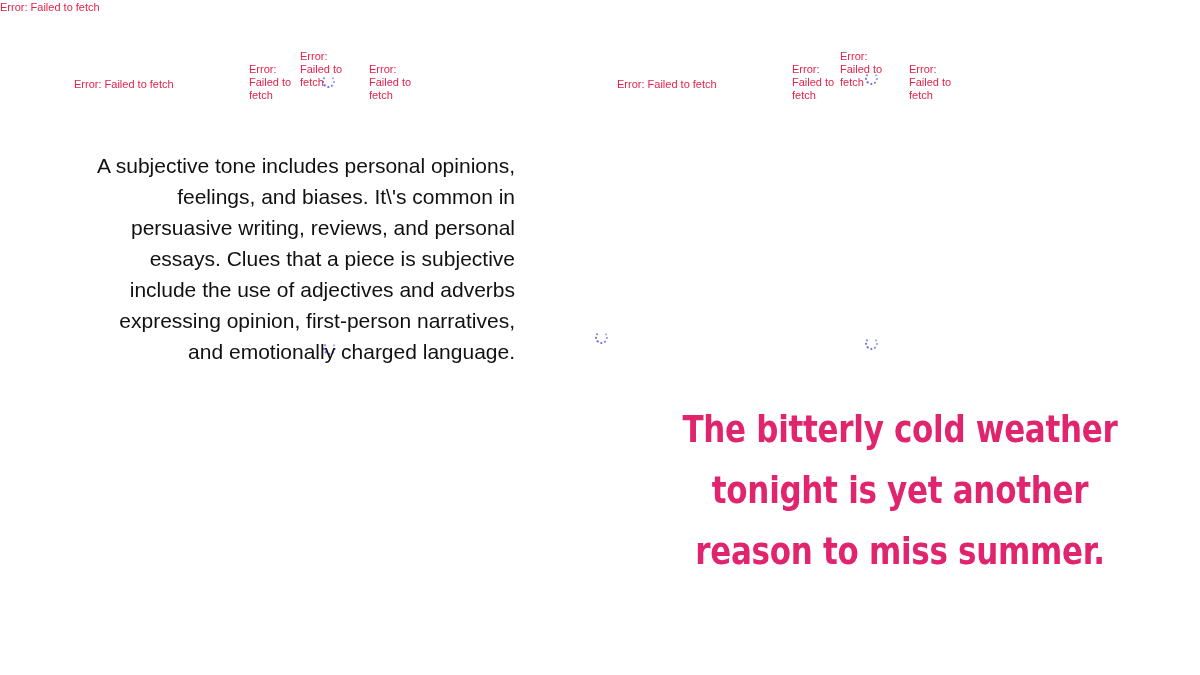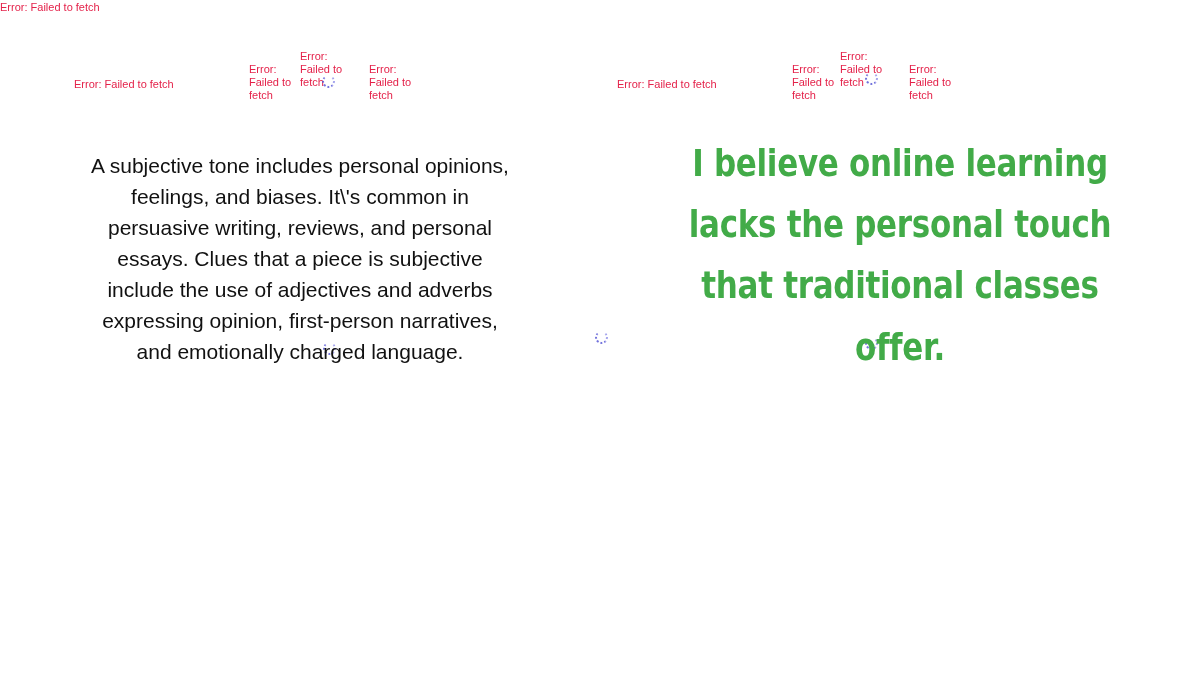--- a/index.html
+++ b/index.html
@@ -61,21 +61,21 @@
     font-family: "Liberation Serif", serif;
     font-size: 55px;
     line-height: 58px;
     font-weight: 700;
     color: #d02763;
     letter-spacing: -0.5px;
   }
   .body-text {
     margin: 30px auto 0;
     width: 430px;
-    text-align: center;
+    text-align: right;
     font-family: "Liberation Sans", sans-serif;
     font-size: 21px;
     line-height: 31px;
     color: #111111;
   }
   .quote {
     margin: 0 auto;
     width: 470px;
     text-align: center;
     font-family: "DejaVu Sans", sans-serif;
@@ -114,18 +114,18 @@
     <div class="spinner" style="left:595px;top:331px;"></div>
     <div class="spinner" style="left:865px;top:337px;"></div>
     <div class="spinner" style="left:322px;top:75px;"></div>
     <div class="spinner" style="left:865px;top:72px;"></div>
   </div>
 
   <div class="left-col">
     <p class="body-text">A subjective tone includes personal opinions, feelings, and biases. It\'s common in persuasive writing, reviews, and personal essays. Clues that a piece is subjective include the use of adjectives and adverbs expressing opinion, first-person narratives, and emotionally charged language.</p>
   </div>
 
-  <div class="quote-block-1">
-    <div class="quote green">I believe online learning lacks the personal touch that traditional classes offer.</div>
+
+  <div class="quote-block-2">
+    <div class="quote pink">The bitterly cold weather tonight is yet another reason to miss summer.</div>
   </div>
-
 
 </div>
 
 </body></html>

